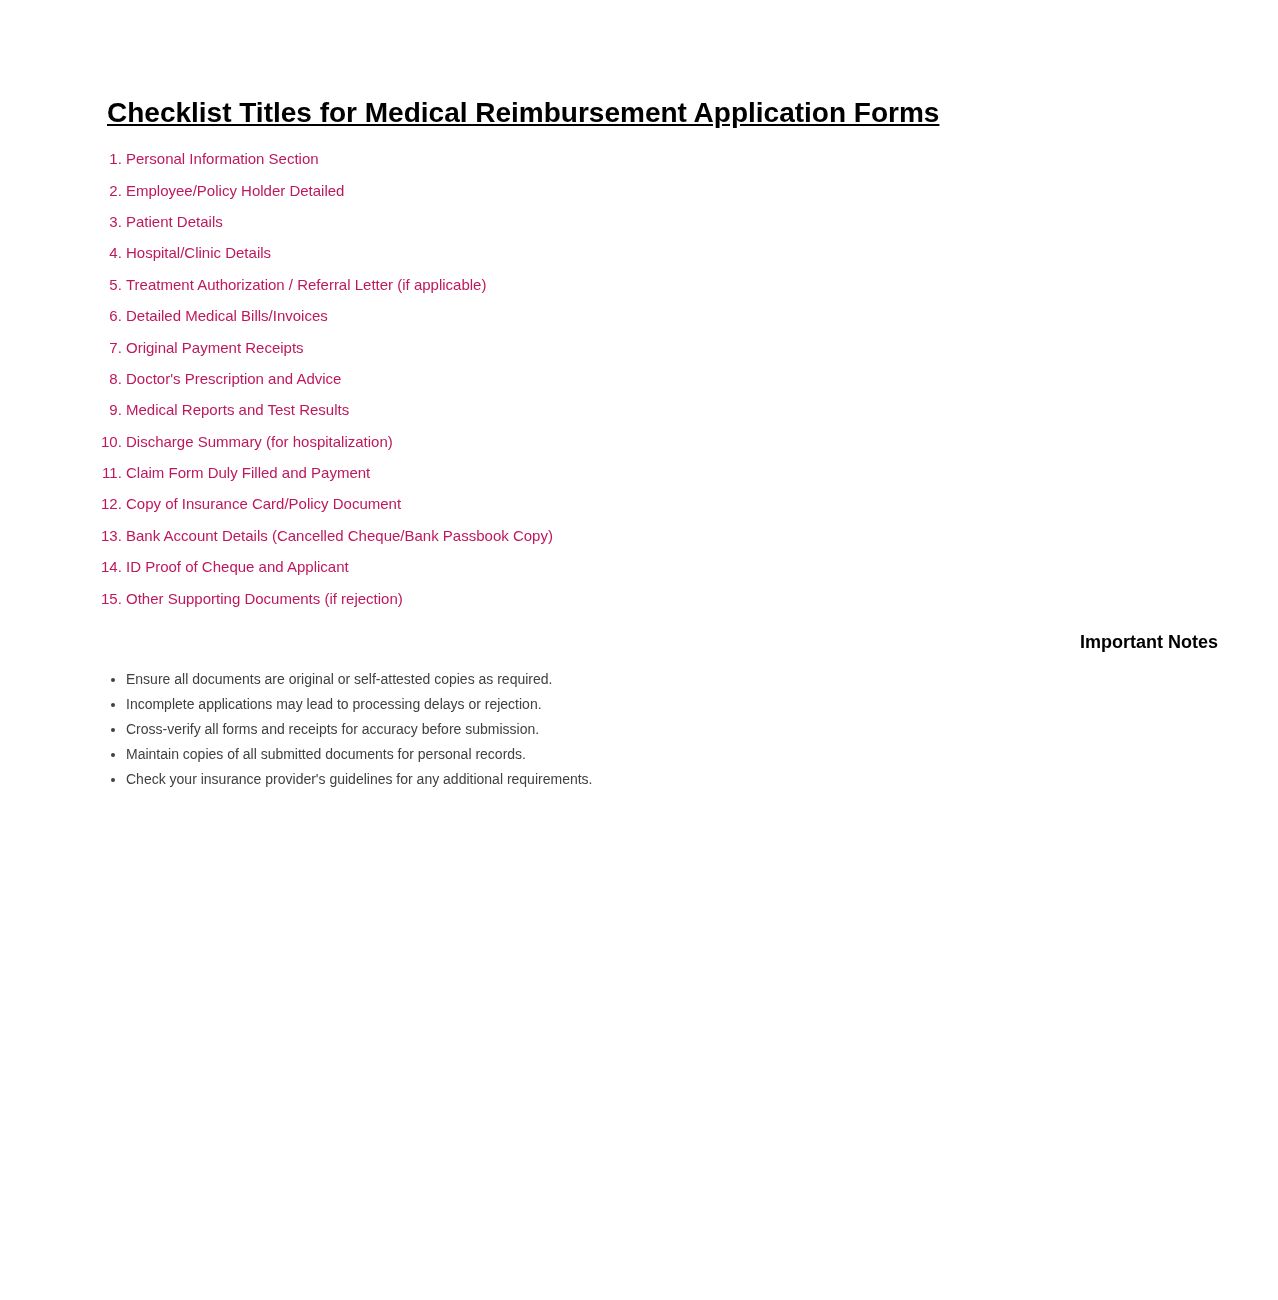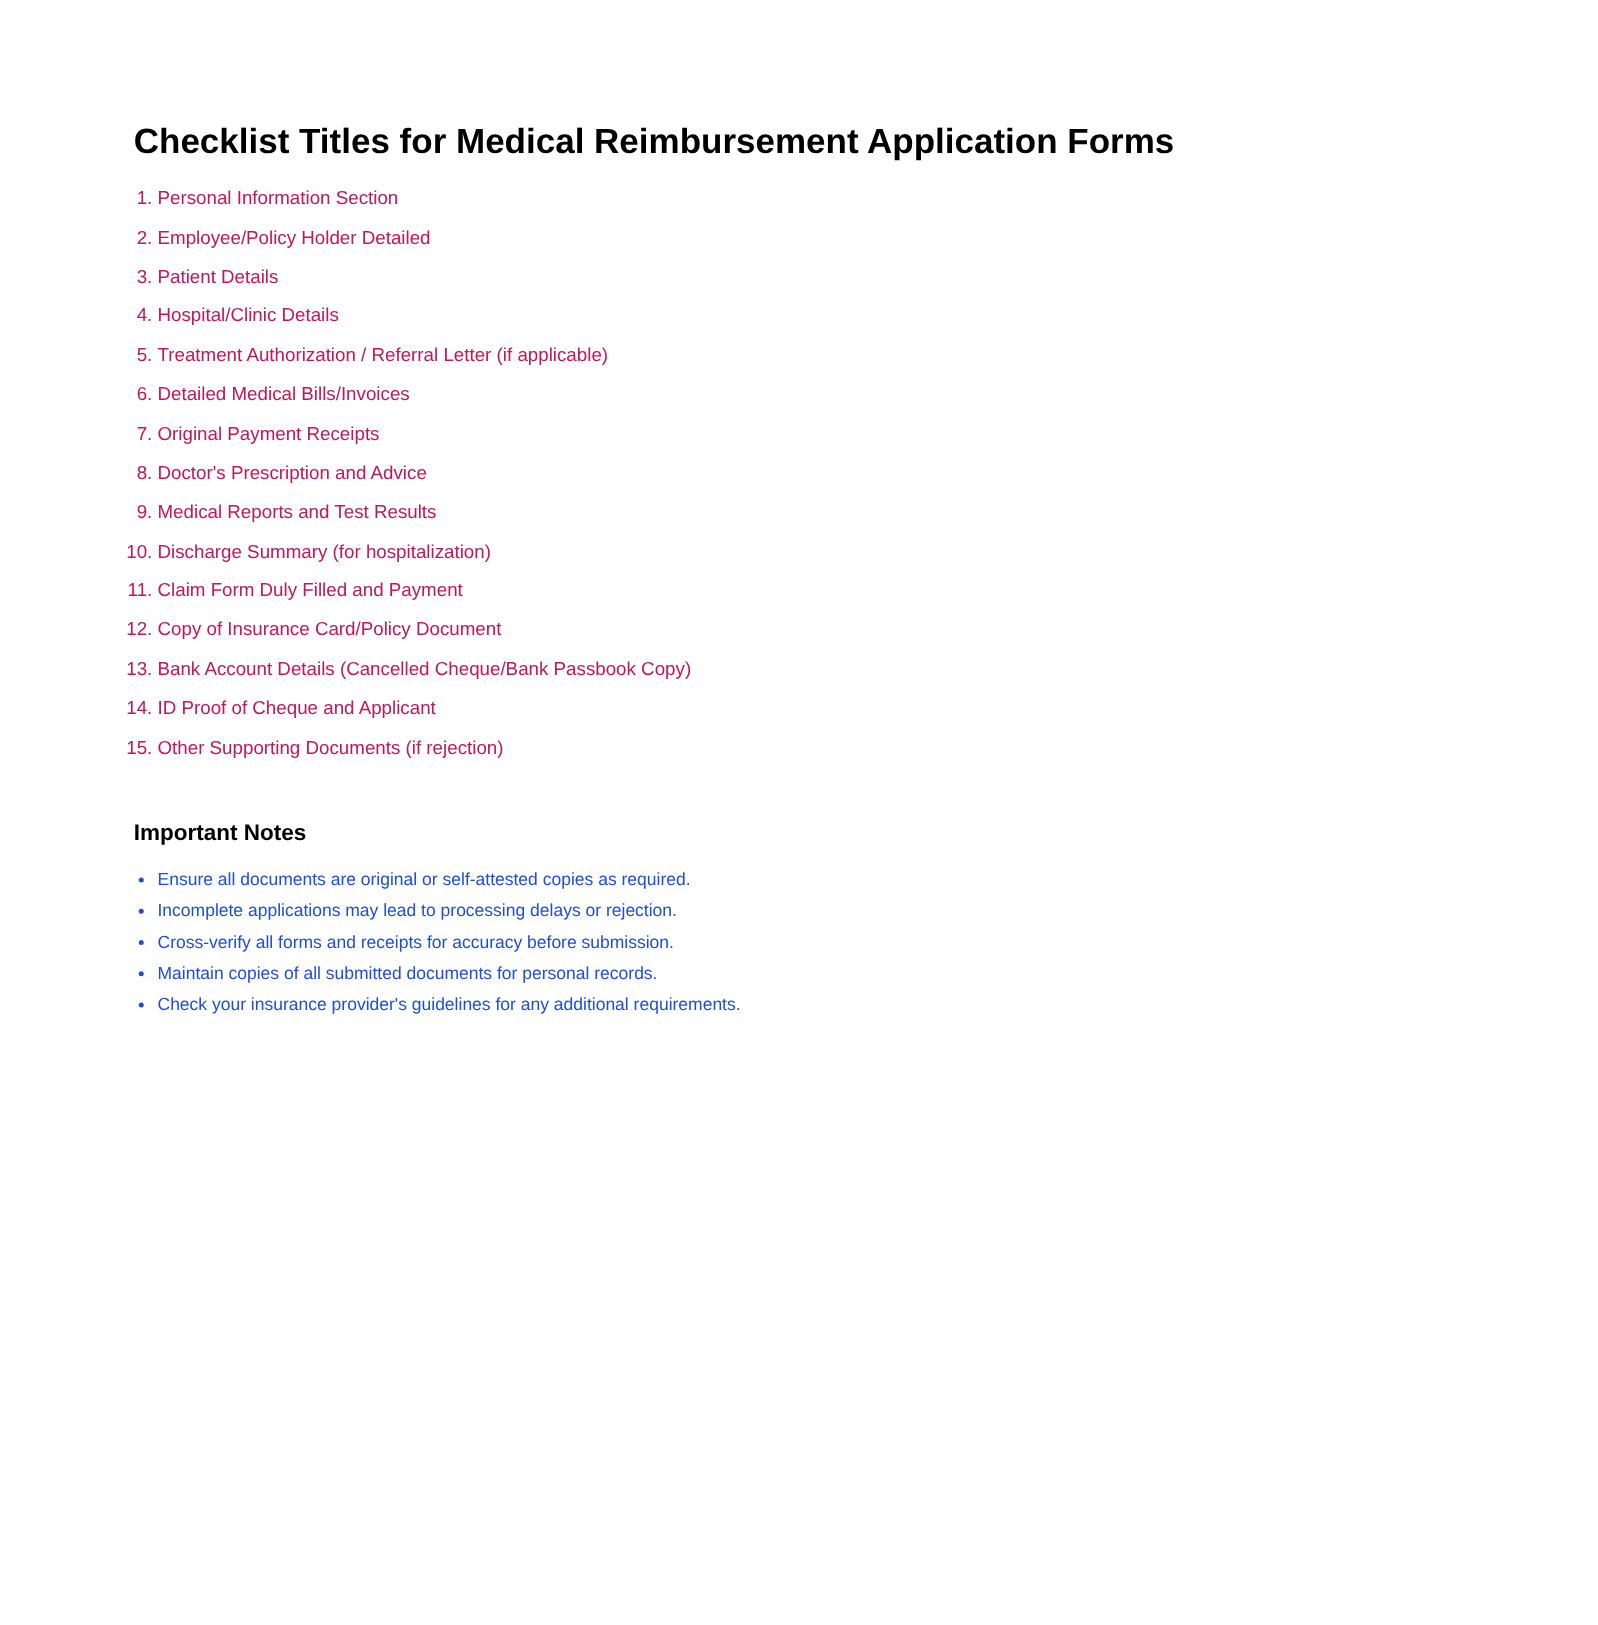--- a/index.html
+++ b/index.html
@@ -18,49 +18,51 @@
     box-sizing: border-box;
     padding: 97px 60px 0 107px;
   }
   h1.doc-title {
     margin: 0;
     font-size: 28px;
     line-height: 1.15;
     font-weight: bold;
     color: #000000;
     letter-spacing: 0;
+    text-decoration: underline;
   }
   ol.checklist {
     margin: 21px 0 0 0;
     padding: 0 0 0 19px;
     list-style: decimal outside;
   }
   ol.checklist li {
     font-size: 15px;
     line-height: 1.2;
     margin: 0 0 13.4px 0;
     color: #be185d;
   }
   h2.notes-heading {
-    margin: 48px 0 0 0;
+    margin: 24px 0 0 0;
     font-size: 18px;
     line-height: 1.2;
     font-weight: bold;
     color: #000000;
+    text-align: right;
   }
   ul.notes-list {
     margin: 14px 0 0 0;
     padding: 0 0 0 19px;
     list-style: disc outside;
   }
   ul.notes-list li {
     font-size: 14px;
     line-height: 25px;
     margin: 0;
-    color: #1d4ed8;
+    color: #404040;
   }
 </style>
 </head>
 <body>
 
 <div class="doc">
 
   <h1 class="doc-title">Checklist Titles for Medical Reimbursement Application Forms</h1>
 
   <ol class="checklist">

